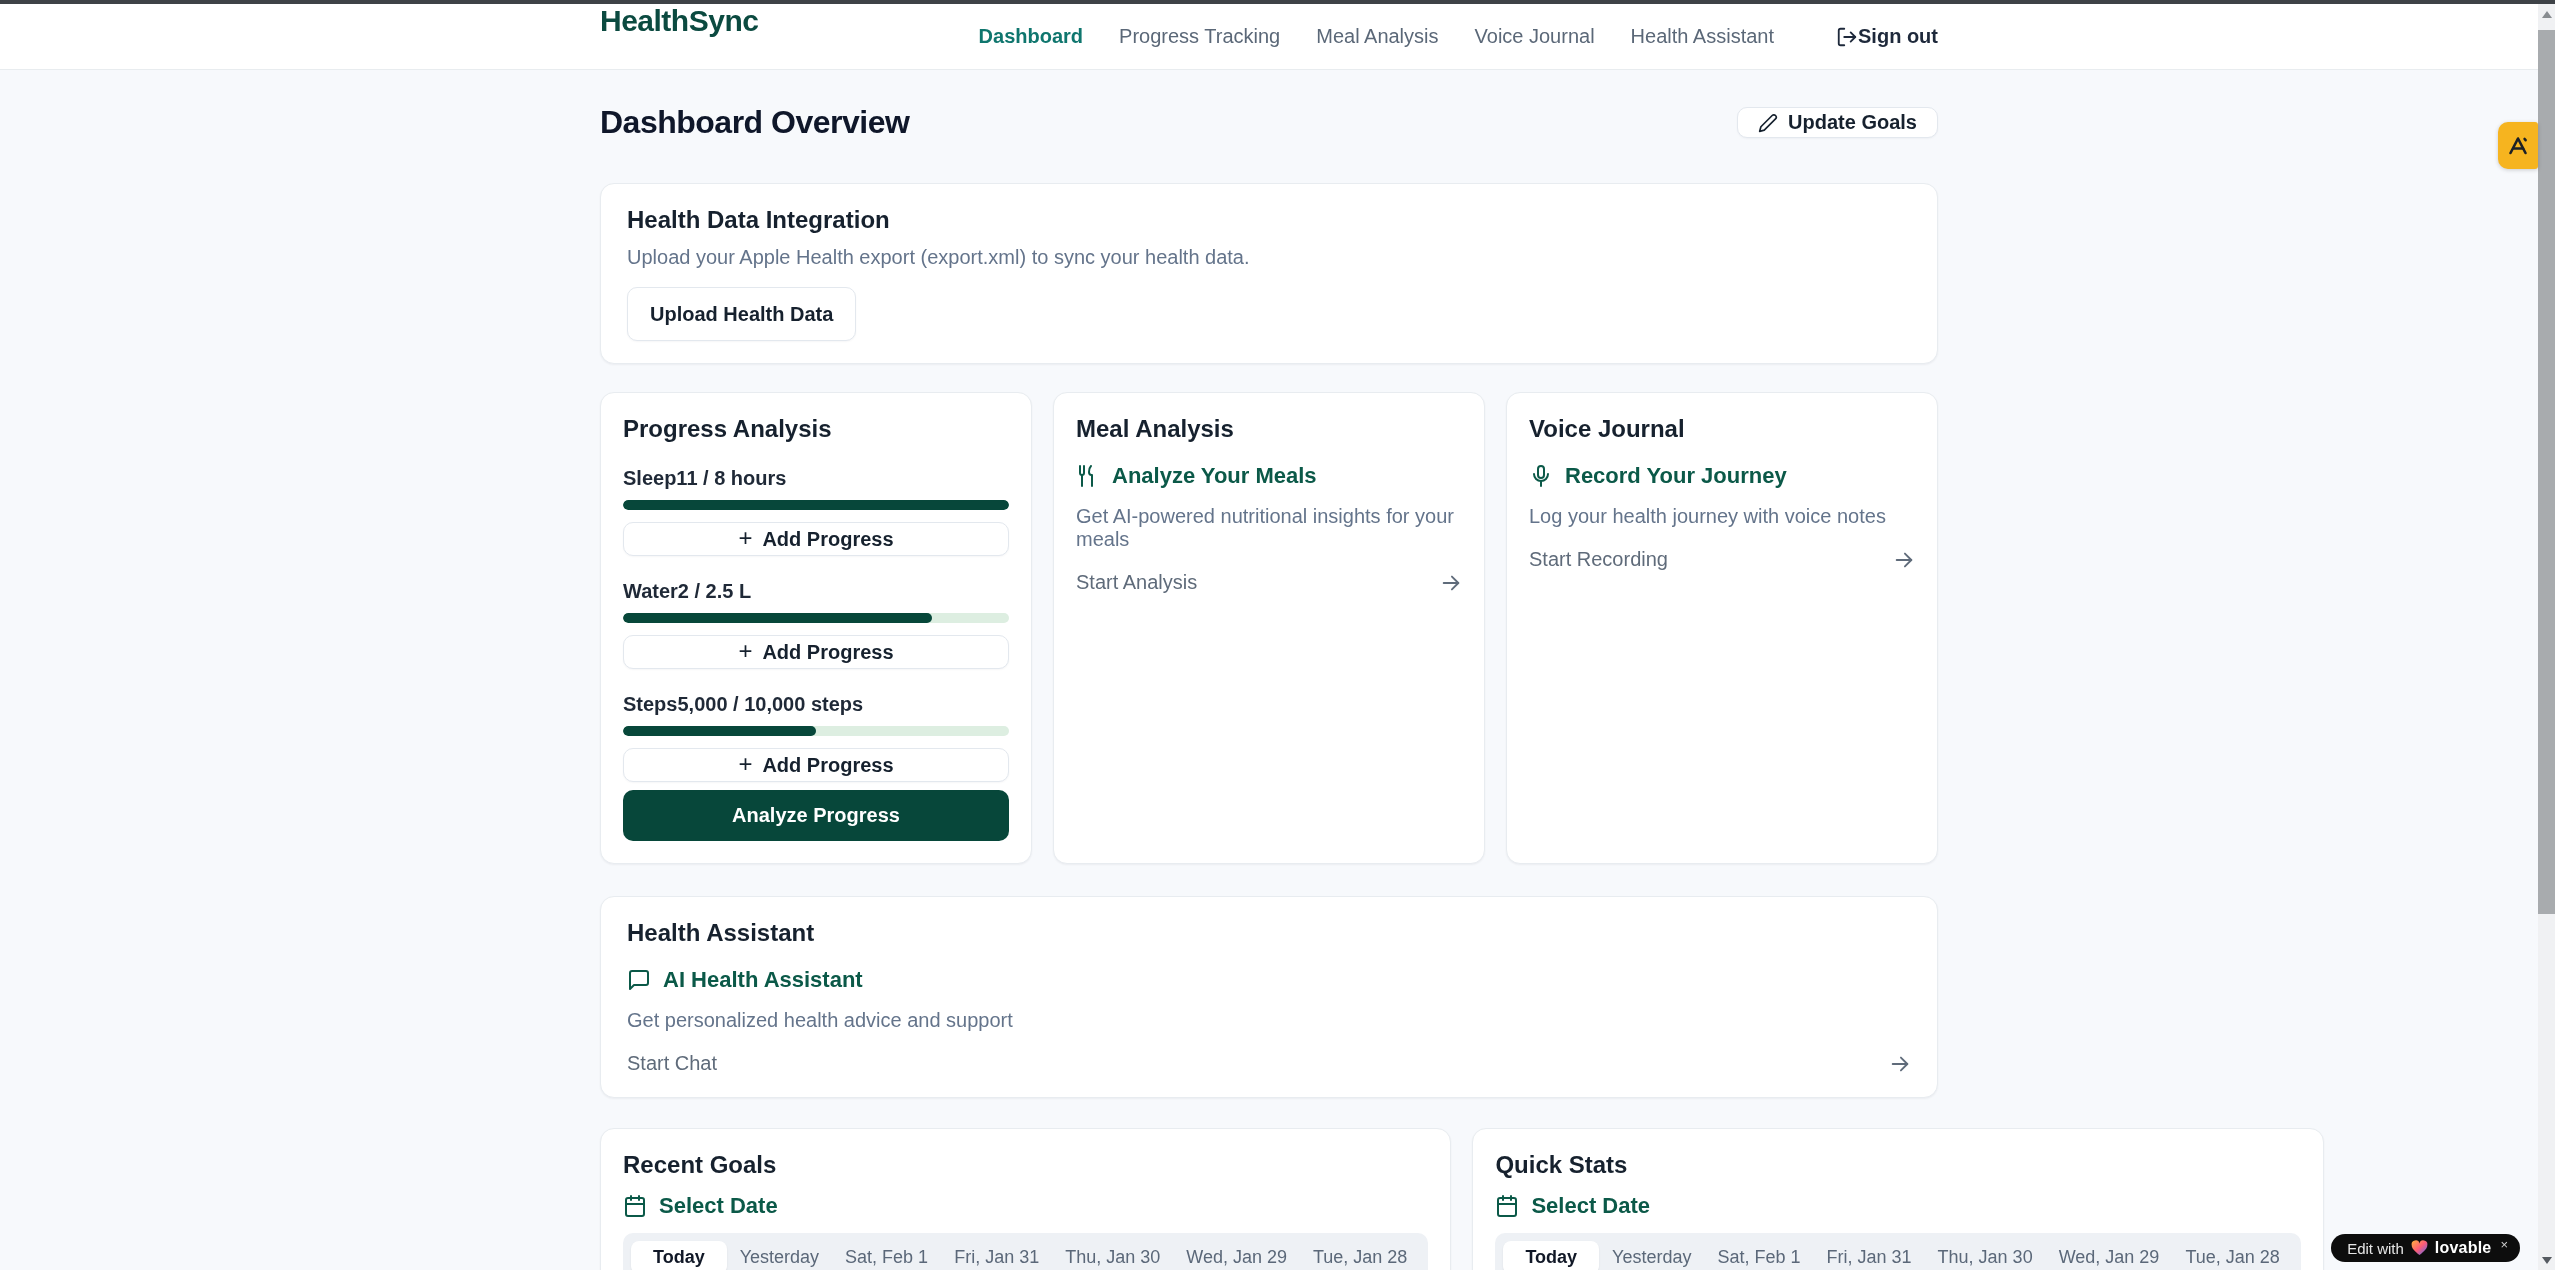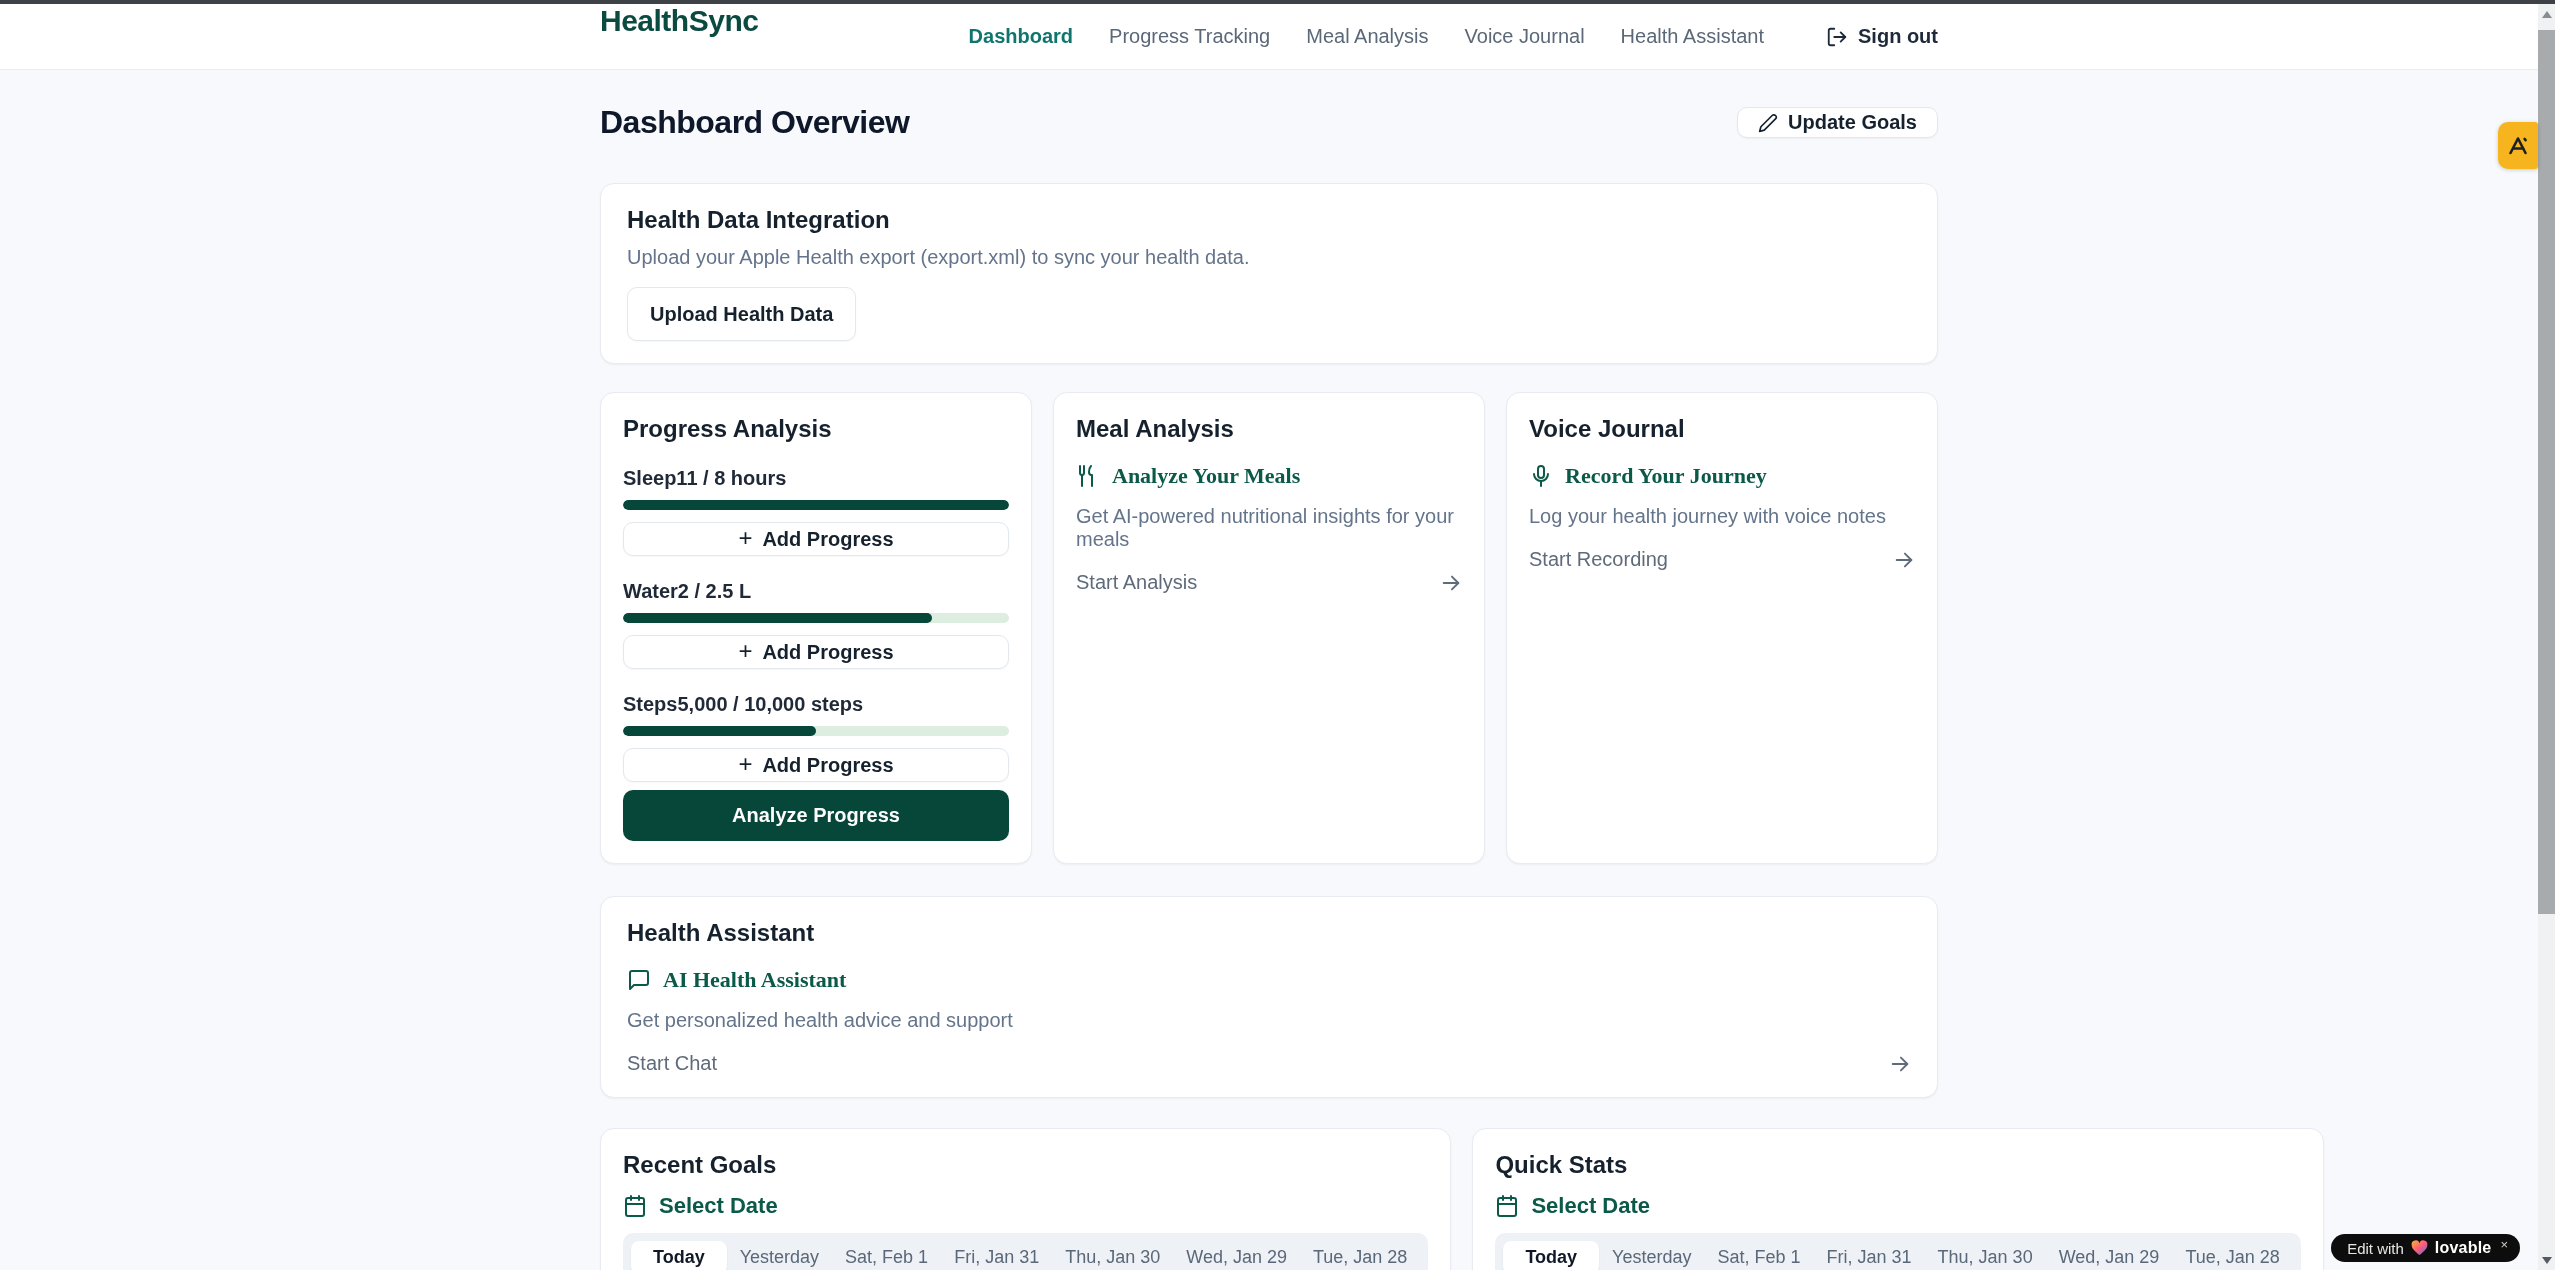--- a/index.html
+++ b/index.html
@@ -18,21 +18,21 @@
 
   .viewport { position:absolute; top:4px; left:0; width:2538px; height:1266px; overflow:hidden; background:#f7f9fc; }
 
   
   header.appbar { height:66px; background:#ffffff; border-bottom:1px solid #e8ecef; }
   .appbar-inner { width:1338px; height:100%; margin:0 auto; display:flex; justify-content:space-between; }
   .brand { font-size:30px; font-weight:700; color:#0b4a40; letter-spacing:-0.5px; cursor:pointer; }
   nav.mainnav { display:flex; align-items:center; gap:36px; }
   .nav-link { font-size:20px; font-weight:500; color:#5b6878; text-decoration:none; cursor:pointer; white-space:nowrap; }
   .nav-link.active { color:#0f766e; font-weight:600; }
-  .signout { display:flex; align-items:center; gap:10px; margin-left:26px; cursor:pointer; }
+  .signout { display:flex; align-items:center; margin-left:26px; cursor:pointer; }
   .signout-label { font-size:20px; font-weight:600; color:#1e293b; }
 
   
   .container { width:1338px; margin:0 auto; padding-top:34px; }
   .page-head { display:flex; align-items:center; justify-content:space-between; margin-bottom:42px; }
   .page-title { font-size:32px; font-weight:700; color:#0f172a; letter-spacing:-0.5px; }
 
   .btn { display:inline-flex; align-items:center; justify-content:center; gap:10px; background:#ffffff;
          border:1px solid #e3e8ee; border-radius:10px; font-family:inherit; font-size:20px; font-weight:600;
          color:#16212e; cursor:pointer; box-shadow:0 1px 2px rgba(16,24,40,.04); }
@@ -56,21 +56,21 @@
 
   
   .tracker { margin-top:24px; }
   .tracker-row { display:flex; align-items:center; margin-bottom:10px; }
   .tracker-label, .tracker-value { font-size:20px; font-weight:600; color:#1f2937; }
   .pbar { width:100%; height:10px; border-radius:6px; background:#ddeee1; overflow:hidden; margin-bottom:12px; }
   .pbar-fill { height:100%; background:#07473a; border-radius:6px; }
 
   
   .feat-link { display:flex; align-items:center; gap:12px; margin-top:20px; cursor:pointer; }
-  .feat-link-label { font-size:22px; font-weight:600; color:#0b5948;font-family:Liberation Serif, serif; }
+  .feat-link-label { font-size:22px; font-weight:600; color:#0b5948; }
   .feat-desc { font-size:20px; color:#64748b; margin-top:16px; }
   .feat-action { display:flex; align-items:center; justify-content:space-between; margin-top:20px; cursor:pointer; }
   .feat-action-label { font-size:20px; color:#5f6b7a; }
   .card-assistant { padding:22px 26px; margin-bottom:30px; }
 
   
   .select-date { display:flex; align-items:center; gap:12px; margin-top:14px; cursor:pointer; }
   .select-date-label { font-size:22px; font-weight:600; color:#0b5948; }
   .tabstrip { display:flex; align-items:center; background:#eef1f5; border-radius:10px; padding:8px; margin-top:14px; width:fit-content; max-width:100%; }
   .tab { font-size:18px; font-weight:500; color:#5b6879; padding:6px 13px; white-space:nowrap; cursor:pointer; border-radius:8px; }

